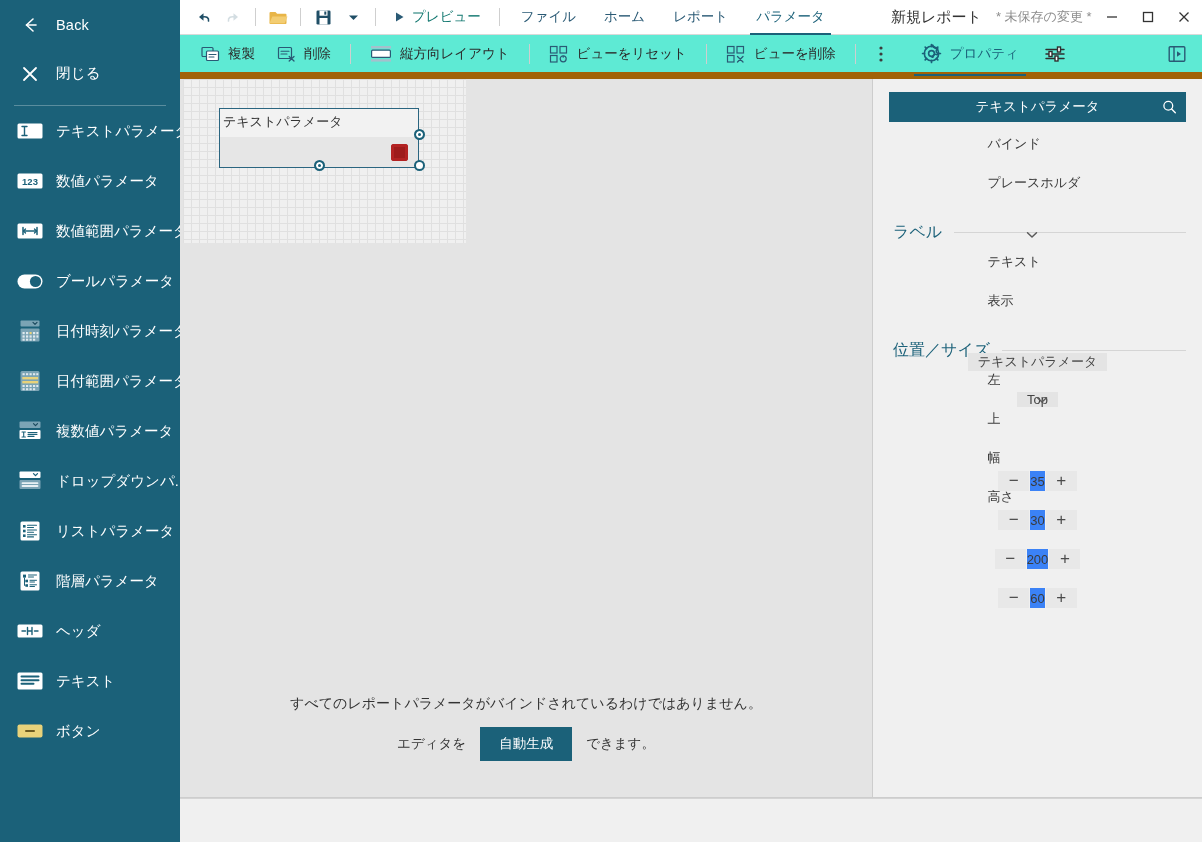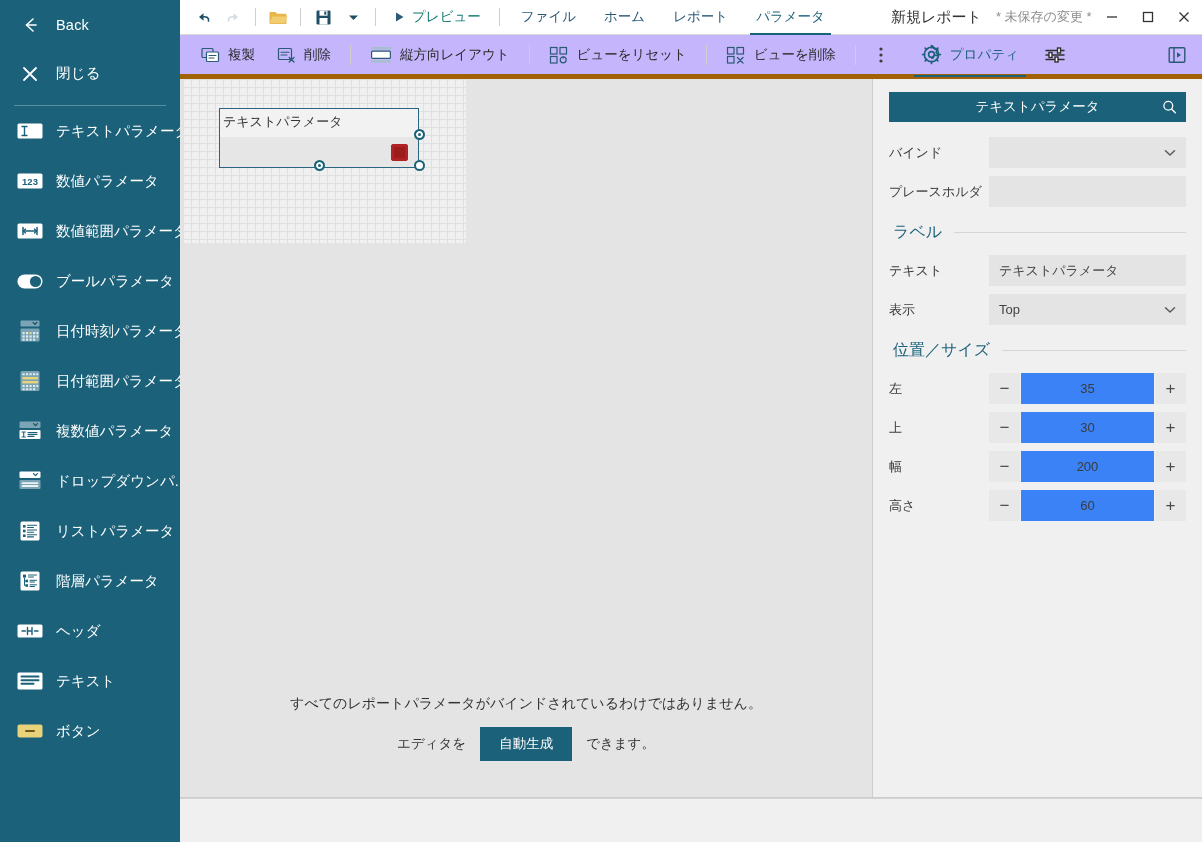--- a/index.html
+++ b/index.html
@@ -151,22 +151,22 @@
     display: flex; align-items: center; justify-content: center;
     cursor: pointer;
   }
 
   
   #actionbar {
     height: 44px;
     flex: 0 0 44px;
     display: flex;
     align-items: center;
-    background: #c4b5fd;
-    border-bottom: 5px solid #a16207;
+    background: #5eead4;
+    border-bottom: 7px solid #a16207;
     padding-left: 10px;
   }
   .ab-btn {
     display: flex; align-items: center;
     height: 42px;
     padding: 0 11px;
     font-size: 13.5px;
     color: #2b2b2b;
     cursor: pointer;
     white-space: nowrap;
@@ -315,20 +315,21 @@
     right: 9px; top: 50%;
     transform: translateY(-50%);
     display: flex;
     cursor: pointer;
   }
   .prow {
     display: flex;
     align-items: center;
     height: 35px;
     margin-bottom: 4px;
+    flex-direction: column;
   }
   .plabel {
     width: 100px;
     flex: 0 0 100px;
     font-size: 13px;
     color: #3b3b3b;
     white-space: nowrap;
   }
   .pctrl {
     flex: 1 1 auto;

